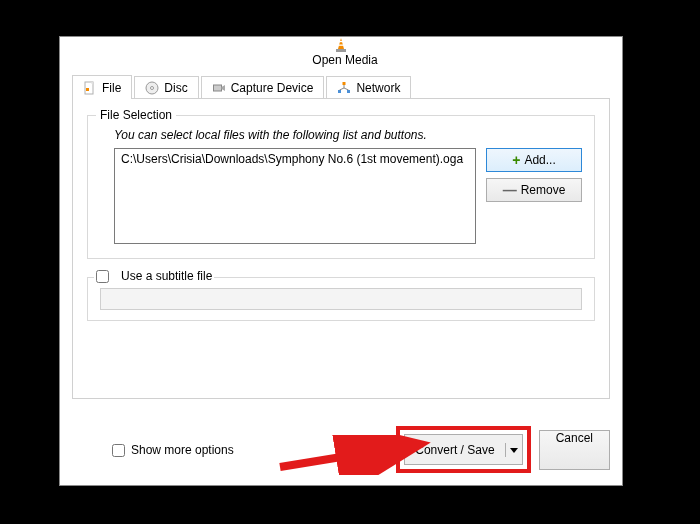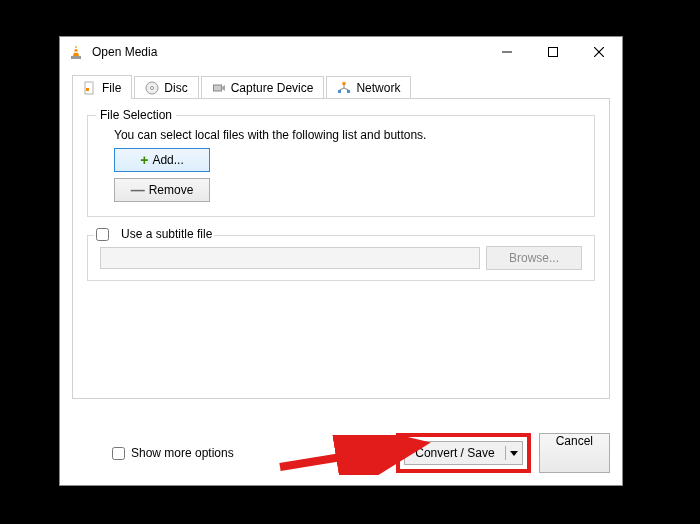--- a/index.html
+++ b/index.html
@@ -4,20 +4,21 @@
 <style>
   * { box-sizing: border-box; font-family: "Segoe UI", Tahoma, sans-serif; font-size: 12px; }
   body { margin: 0; background: #000; width: 700px; height: 524px; position: relative; }
   .window {
     position: absolute; left: 59px; top: 36px; width: 564px; height: 450px;
     background: #fff; border: 1px solid #8a8a8a;
   }
   .titlebar {
     height: 30px; display: flex; align-items: center; padding-left: 8px;
     background: #fff;
+    flex-direction: column;
   }
   .vlc-cone { width: 16px; height: 16px; margin-right: 8px; }
   .title-text { flex: 1; font-size: 12px; color: #000; }
   .win-controls { display: flex; }
   .win-btn {
     width: 46px; height: 30px; display: flex; align-items: center;
     justify-content: center; color: #000; background: transparent;
   }
   .win-btn svg { width: 10px; height: 10px; }
 
@@ -43,21 +44,21 @@
   }
 
   .groupbox {
     border: 1px solid #d9d9d9; padding: 10px 12px 14px 26px; position: relative; margin-top: 4px;
   }
   .groupbox > .legend {
     position: absolute; top: -8px; left: 8px; background: #fff;
     padding: 0 4px; color: #000; font-size: 12px;
   }
 
-  .hint { color: #000; margin: 2px 0 6px 0; }
+  .hint { color: #000; margin: 2px 0 6px 0; font-style: italic; }
 
   .file-row { display: flex; gap: 10px; }
   .file-list {
     flex: 1; height: 96px; border: 1px solid #7a7a7a; background: #fff;
     padding: 2px 4px; overflow: auto;
   }
   .file-list div { white-space: nowrap; padding: 1px 2px; color: #000; }
   .file-list .sel { background: #fff; color: #000; }
 
   .side-btns { display: flex; flex-direction: column; gap: 6px; width: 96px; }
@@ -88,21 +89,21 @@
     position: absolute; left: 12px; right: 12px; bottom: 12px;
     display: flex; align-items: center;
   }
   .show-more { display: flex; align-items: flex-end; gap: 6px; color: #000; margin-left: 40px; }
   .spacer { flex: 1; }
 
   .convert-wrap {
     display: flex; border: 4px solid #e21b1b; padding: 4px; margin-right: 8px;
   }
   .convert-btn {
-    height: 24px; border: 1px solid #adadad; background: #f0f0f0;
+    height: 31px; border: 1px solid #adadad; background: #f0f0f0;
     display: flex; align-items: center;
   }
   .convert-main { padding: 0 10px; border-right: 1px solid #adadad; }
   .convert-drop { width: 16px; display: flex; align-items: center; justify-content: center; }
   .convert-drop svg { width: 8px; height: 8px; }
 
   .cancel-btn {
     height: 40px; padding: 0 16px; border: 1px solid #adadad;
     background: linear-gradient(#f6f6f6,#e9e9e9); display: flex; 
   }
@@ -192,42 +193,42 @@
         <span>Network</span>
       </div>
     </div>
 
     <div class="tabpanel">
 
       <div class="groupbox">
         <span class="legend">File Selection</span>
         <div class="hint">You can select local files with the following list and buttons.</div>
         <div class="file-row">
+          <div class="file-list">
+            <div class="sel">C:\Users\Crisia\Downloads\Symphony No.6 (1st movement).oga</div>
+          </div>
           <div class="side-btns">
             <div class="btn primary">
               <span class="plus">+</span>
               <span>Add...</span>
             </div>
             <div class="btn">
               <span class="minus">—</span>
               <span>Remove</span>
             </div>
           </div>
         </div>
       </div>
 
       <div class="sub-row">
         <div class="legend2">
           <input type="checkbox" style="">
           <span>Use a subtitle file</span>
         </div>
         <div class="sub-input"></div>
-        <div class="btn disabled" style="width:96px">
-          <span>Browse...</span>
-        </div>
       </div>
 
     </div>
 
   </div>
 
   <div class="footer">
     <label class="show-more">
       <input type="checkbox" style="">
       <span>Show more options</span>

